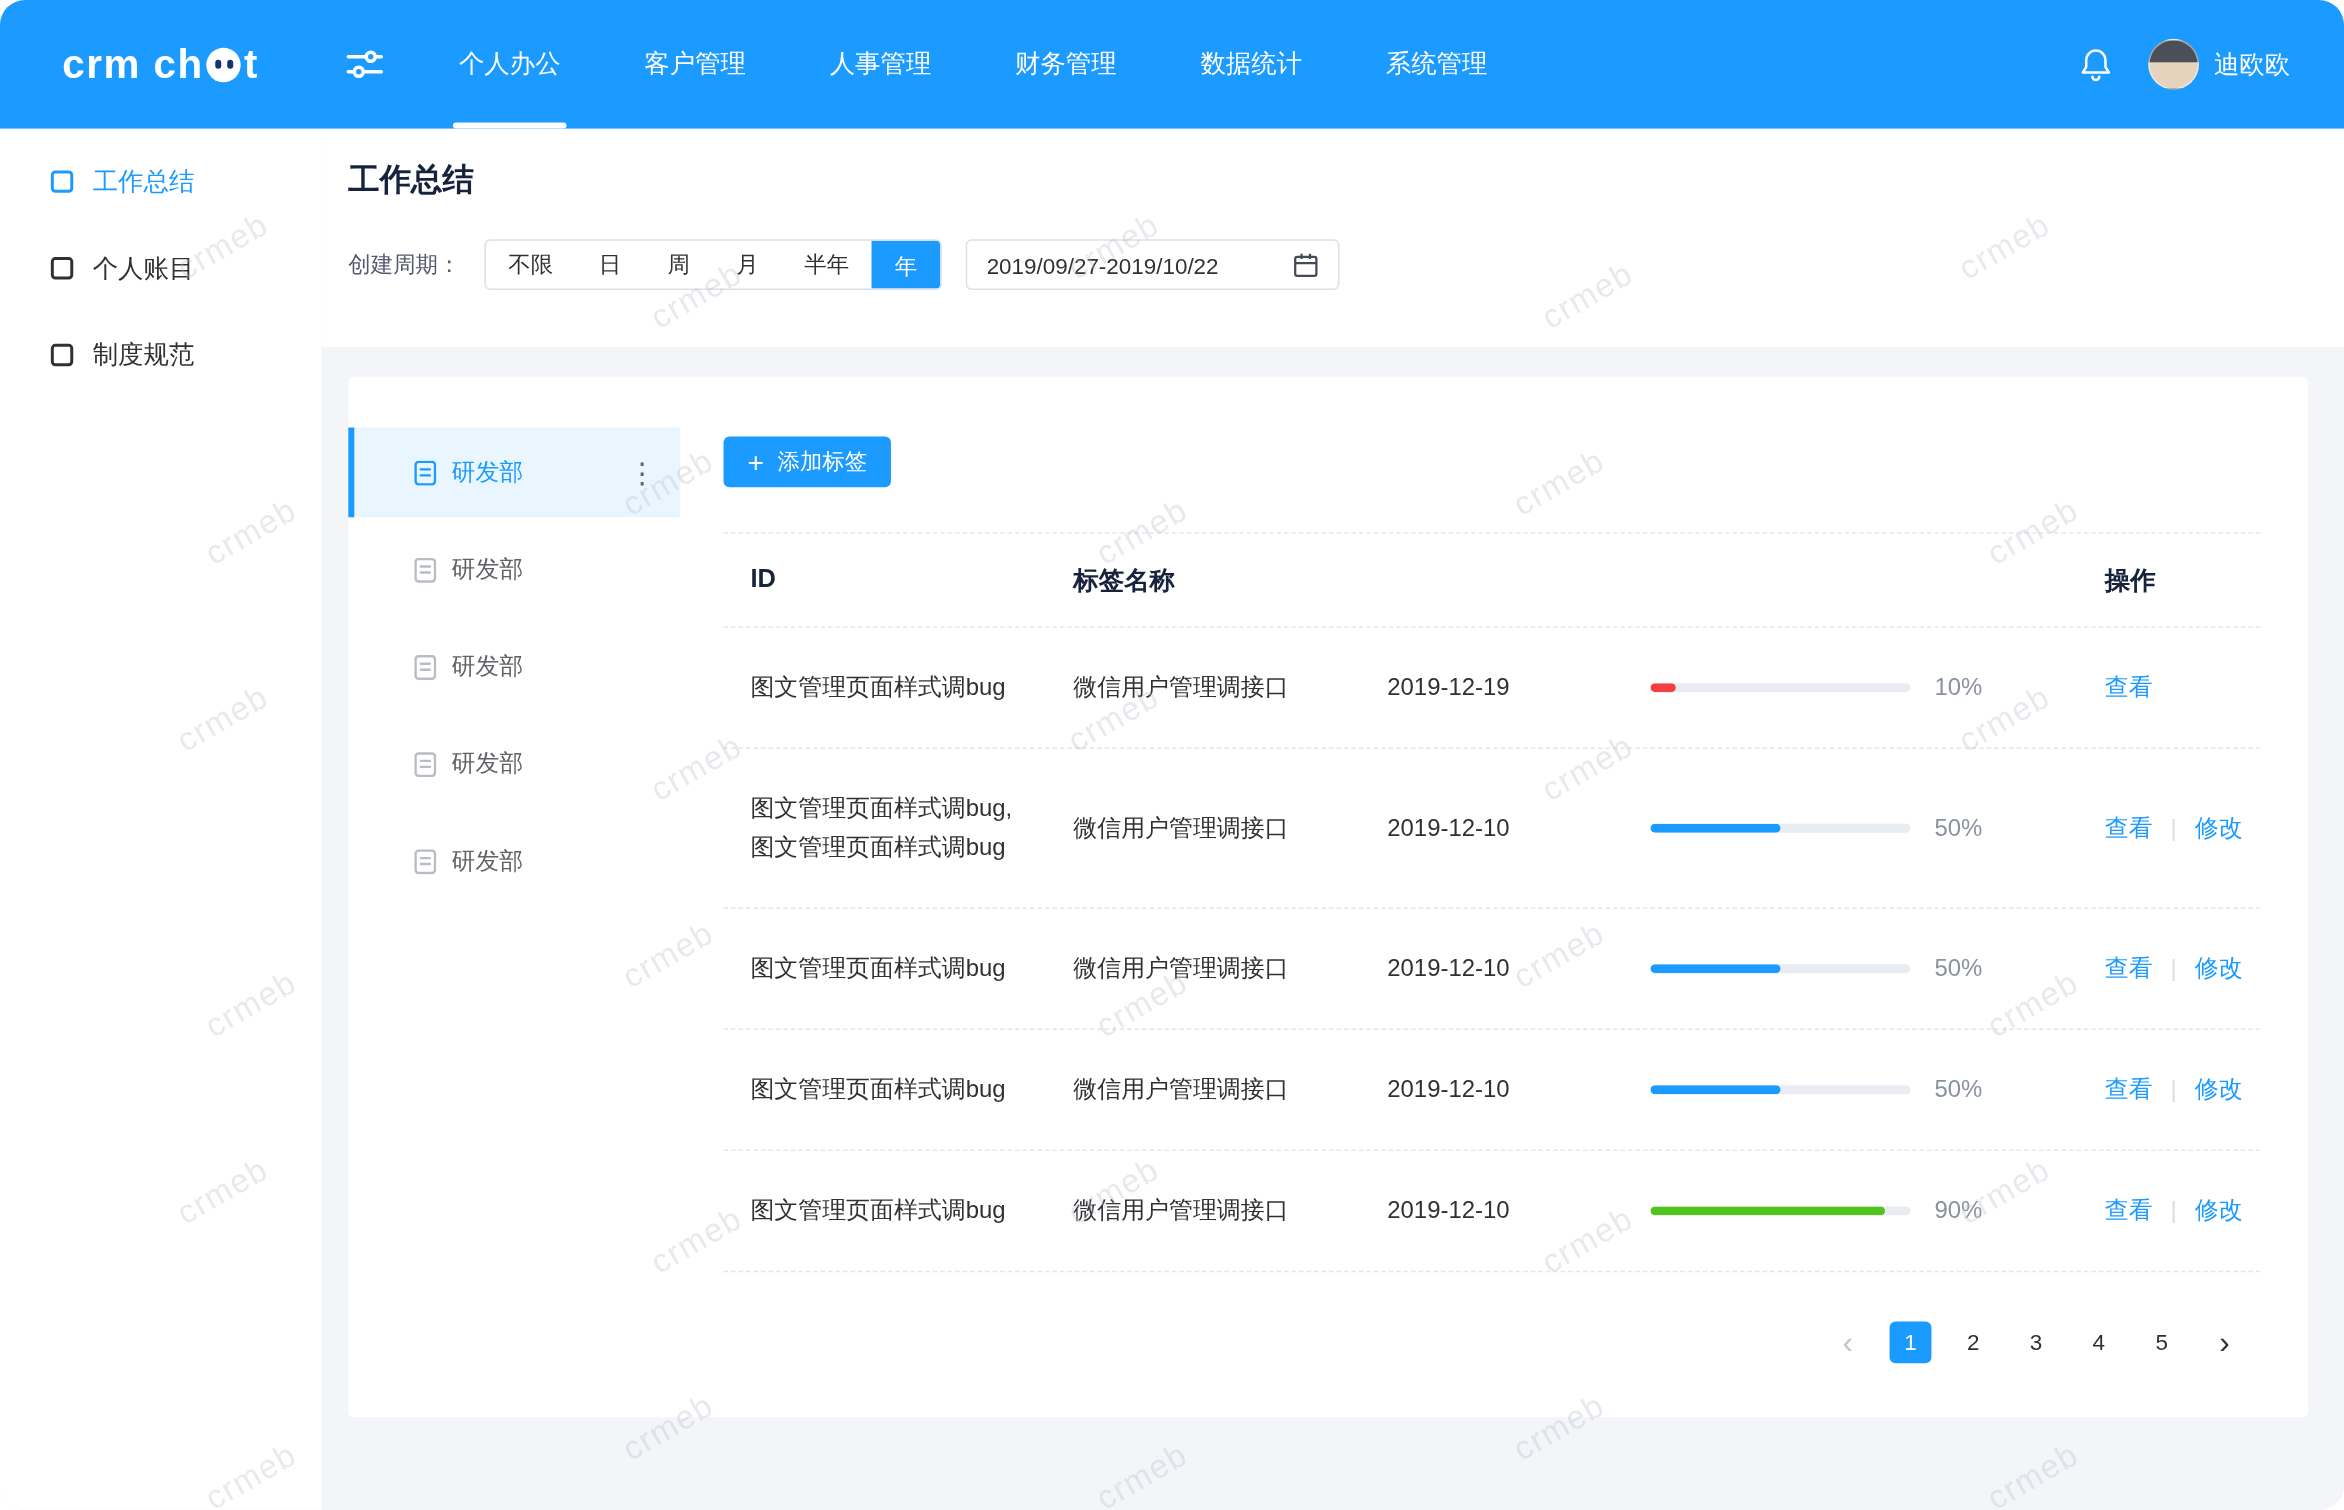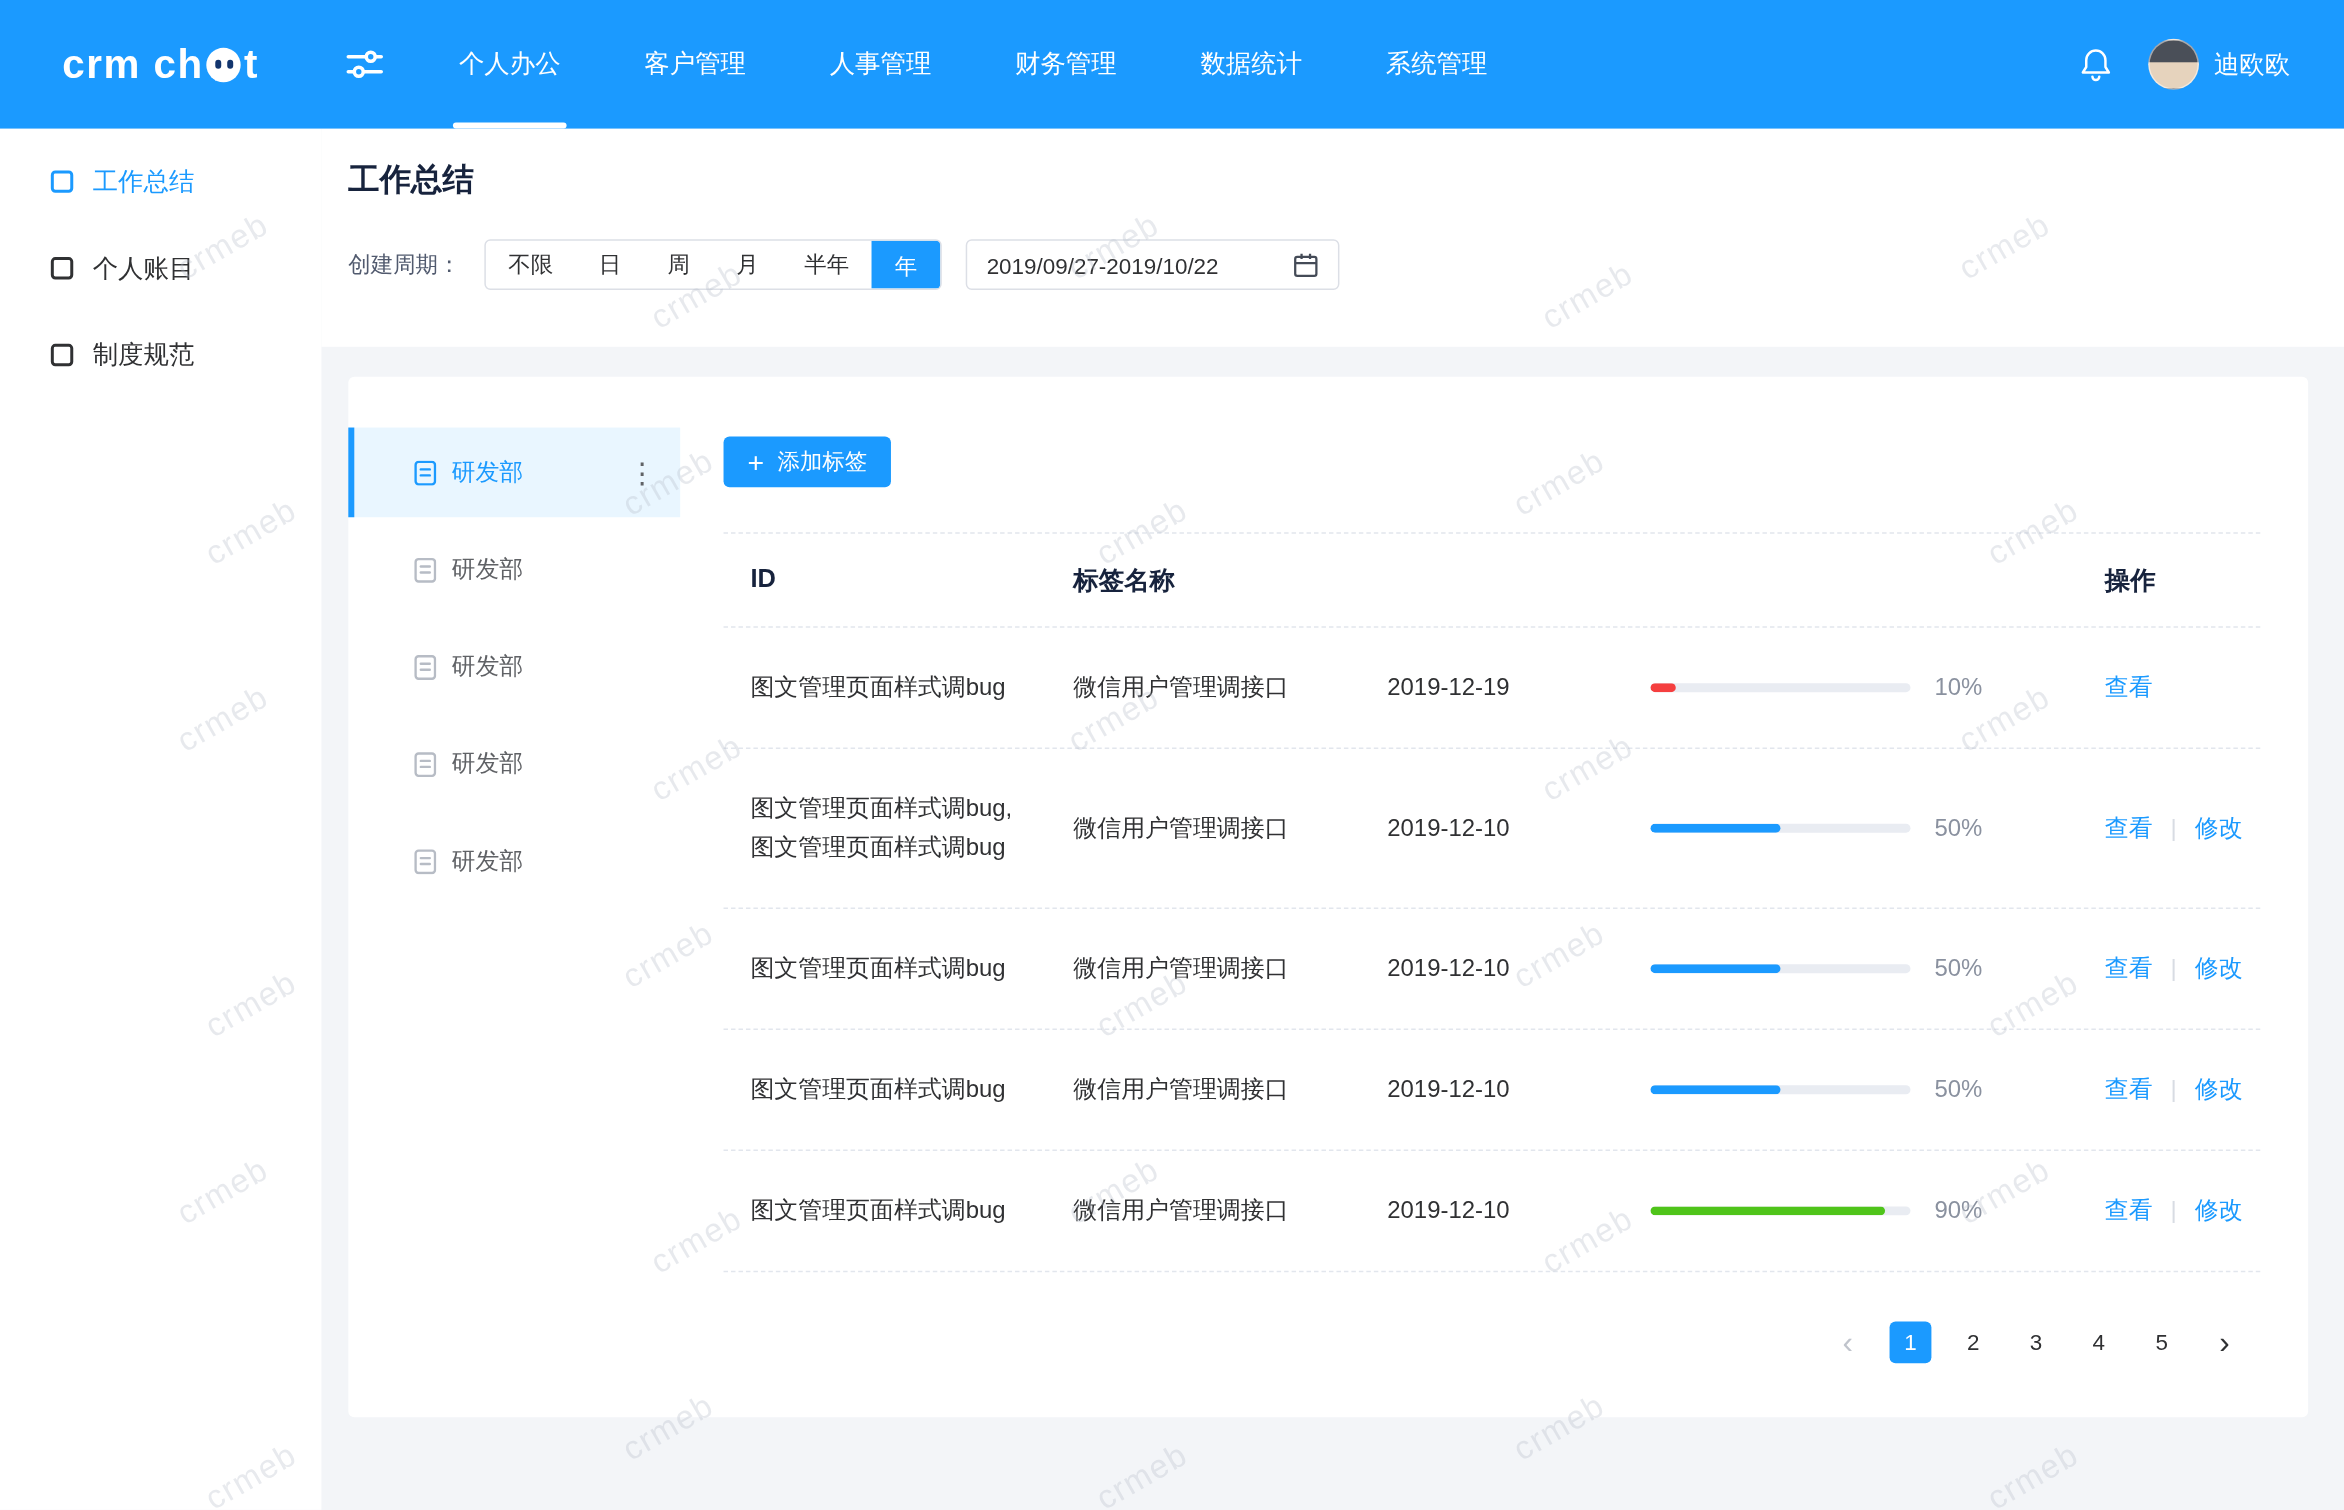--- a/index.html
+++ b/index.html
@@ -1,17 +1,17 @@
 <!DOCTYPE html>
 <html><head>
 <meta charset="utf-8">
 <style>
   * { box-sizing: border-box; margin: 0; padding: 0; }
   html,body { font-family: "Liberation Sans","DejaVu Sans",sans-serif; }
-  .viewport { position: relative; width: 2344px; height: 1510px; overflow: hidden; background: #f3f5f8; }
+  .viewport { position: relative; width: 2344px; height: 1510px; overflow: hidden; background: #f3f5f8; border-radius: 25px; }
   .scale { position: absolute; top:0; left:0; width:1568px; height:1010px; transform: scale(1.4949); transform-origin: 0 0; background:#f3f5f8; }
 
   
   .navbar { position:absolute; top:0; left:0; right:0; height:86px; background:#1b9aff; display:flex; align-items:center; color:#fff; z-index:10; }
   .logo { width:215px; display:flex; align-items:center; justify-content:center; font-size:27px; font-weight:700; letter-spacing:1px; cursor:pointer; }
   .bubble { position:relative; width:23px; height:23px; background:#fff; border-radius:50%; margin:0 2px; display:inline-flex; align-items:center; justify-content:center; gap:4px; }
   .bubble::after { content:""; position:absolute; left:1px; bottom:-4px; width:0; height:0; border:5px solid transparent; border-top-color:#fff; transform:rotate(25deg); }
   .bubble .eye { width:4px; height:6px; background:#12356e; border-radius:2px; display:inline-block; }
   .collapse { width:64px; display:flex; align-items:center; padding-left:16px; cursor:pointer; }
   .nav-menu { display:flex; height:86px; }

